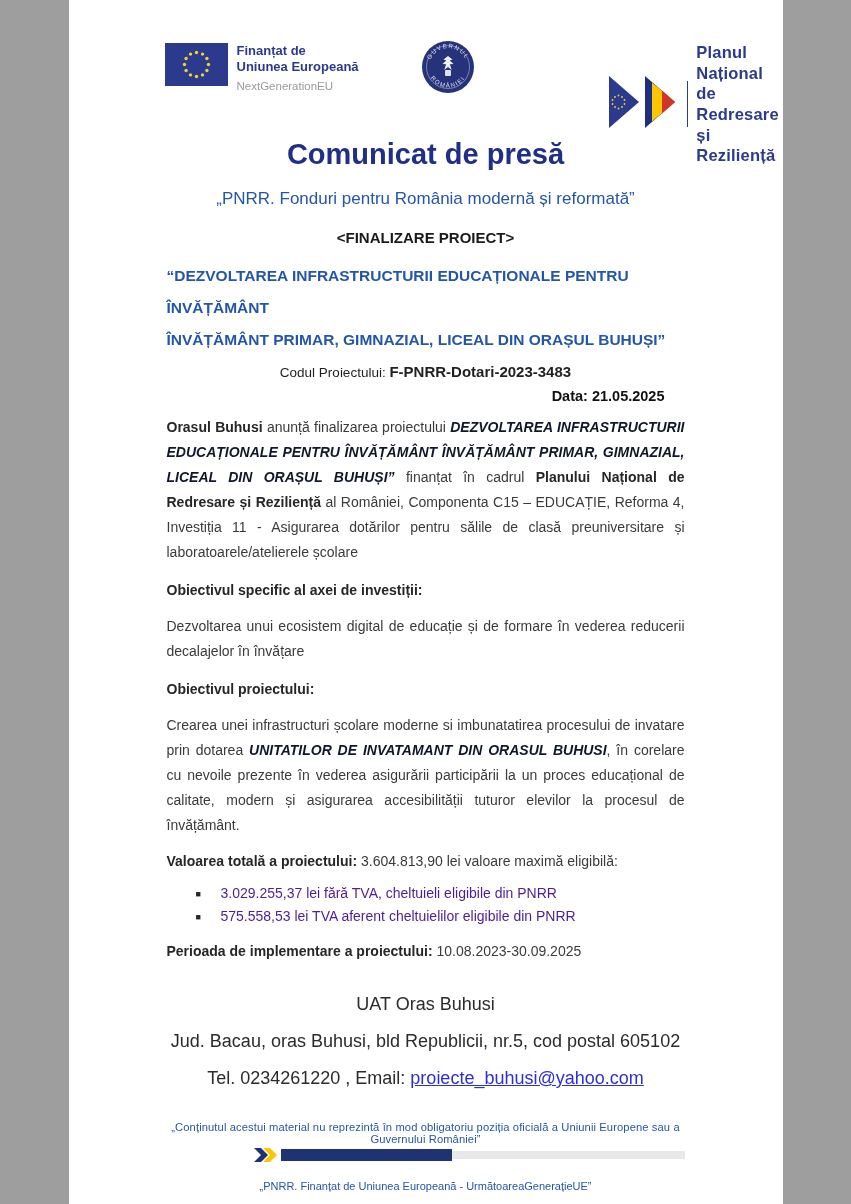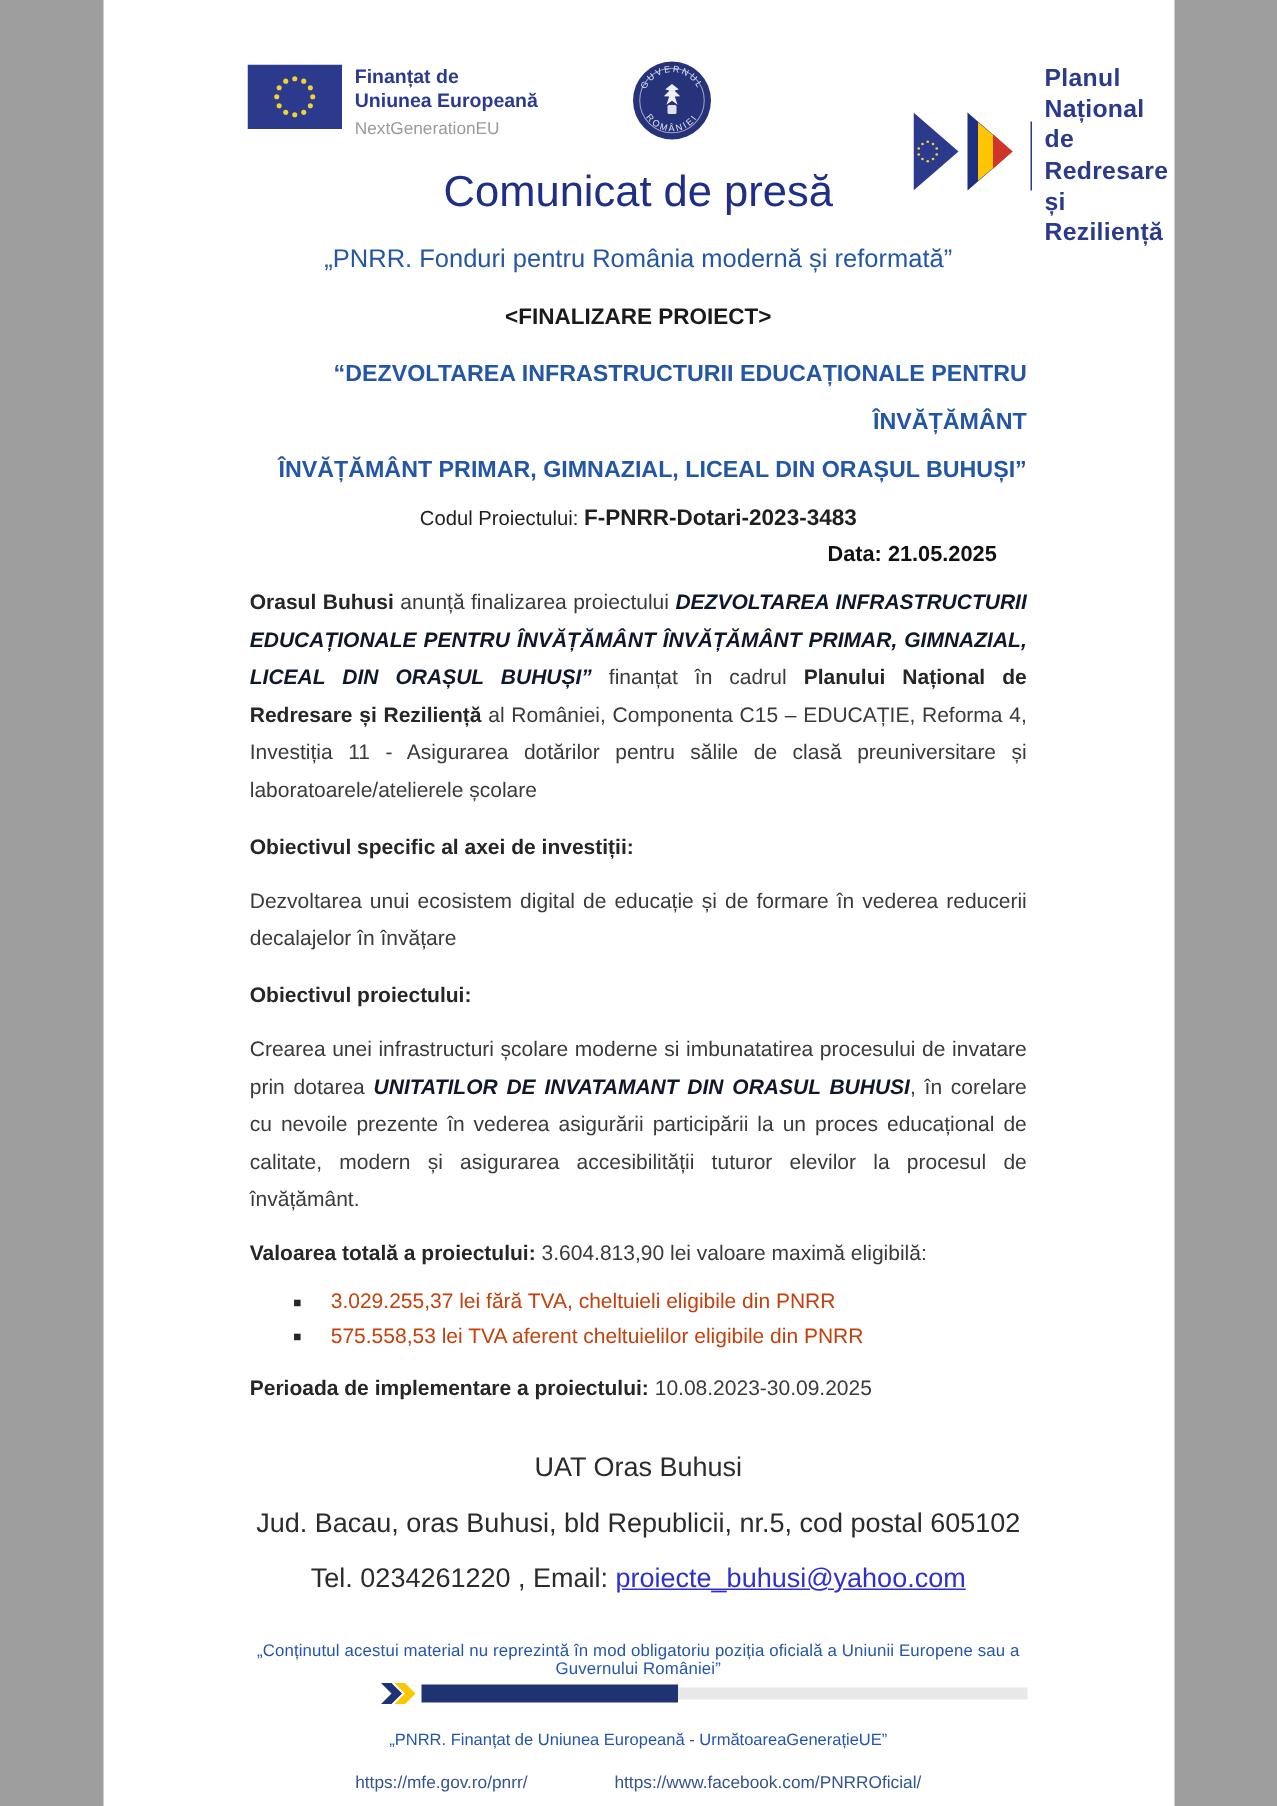--- a/index.html
+++ b/index.html
@@ -20,33 +20,33 @@
   .eu-logo{position:absolute;left:96px;top:43px;display:flex;align-items:flex-start;}
   .eu-logo .txt{margin-left:9px;line-height:1.25;}
   .eu-logo .funded{font-size:13px;font-weight:700;color:#2b3a8c;}
   .eu-logo .program{font-size:11.5px;color:#9a9a9a;margin-top:3px;}
   .gov-seal{position:absolute;left:352px;top:40px;}
   .pnrr-logo{position:absolute;left:492px;top:42px;display:flex;align-items:center;padding-left:48px;}
   .pnrr-logo .divider{width:2px;height:46px;background:#2b3a8c;margin:0 9px 0 8px;}
   .pnrr-logo .txt{line-height:1.25;font-size:16.5px;font-weight:700;color:#2b3a8c;letter-spacing:.2px;}
   
   .content{padding:0 98px;}
-  .doc-title{text-align:center;font-size:29px;font-weight:400;color:#1f2f87;}
+  .doc-title{margin-top:26px;text-align:center;font-size:29px;font-weight:700;color:#1f2f87;}
   .doc-subtitle{margin-top:18px;text-align:center;font-size:17px;color:#2456a8;}
   .doc-stage{margin-top:20px;text-align:center;font-size:15px;font-weight:700;color:#1a1a1a;}
-  .project-title{margin-top:14px;text-align:right;font-size:15.5px;font-weight:700;color:#2456a8;line-height:32px;}
+  .project-title{margin-top:14px;text-align:left;font-size:15.5px;font-weight:700;color:#2456a8;line-height:32px;}
   .code-line{margin-top:7px;text-align:center;font-size:13.5px;color:#1f1f1f;}
   .code-line .code-value{font-weight:700;font-size:15px;}
   .date-line{margin-top:8px;text-align:right;font-size:14.5px;font-weight:700;color:#111;padding-right:20px;}
   p.body-p{margin:11px 0 0;font-size:14px;line-height:25px;text-align:justify;color:#3a3a3a;}
   .h-bold{margin:13px 0 0;font-size:14px;font-weight:700;color:#262626;line-height:25px;}
   .bold{font-weight:700;color:#262626;}
   .bi{font-weight:700;font-style:italic;color:#0f172a;}
   ul.bullets{margin:8px 0 0;padding-left:29px;list-style:none;}
-  ul.bullets li{position:relative;padding-left:25px;font-size:14px;line-height:23px;color:#c2410c;}
+  ul.bullets li{position:relative;padding-left:25px;font-size:14px;line-height:23px;color:#4c1d95;}
   ul.bullets li::before{content:"■";position:absolute;left:0;top:1px;font-size:9px;color:#262626;}
   
   .contact-line{margin-top:16px;text-align:center;font-size:18px;color:#2b2b2b;}
   .contact-line.first{margin-top:30px;}
   a.email-link{color:#2f2fd0;text-decoration:underline;margin-top:35px;}
   
   .disclaimer{margin-top:32px;text-align:center;font-size:11.2px;color:#2456a8;letter-spacing:.1px;}
   .deco-bar{display:flex;align-items:center;margin:3px 0 0 87px;height:14px;}
   .deco-bar .bar-blue{width:212px;height:12px;background:#1f3272;}
   .deco-bar .bar-gray{width:286px;height:8px;background:#e8e8e8;}

